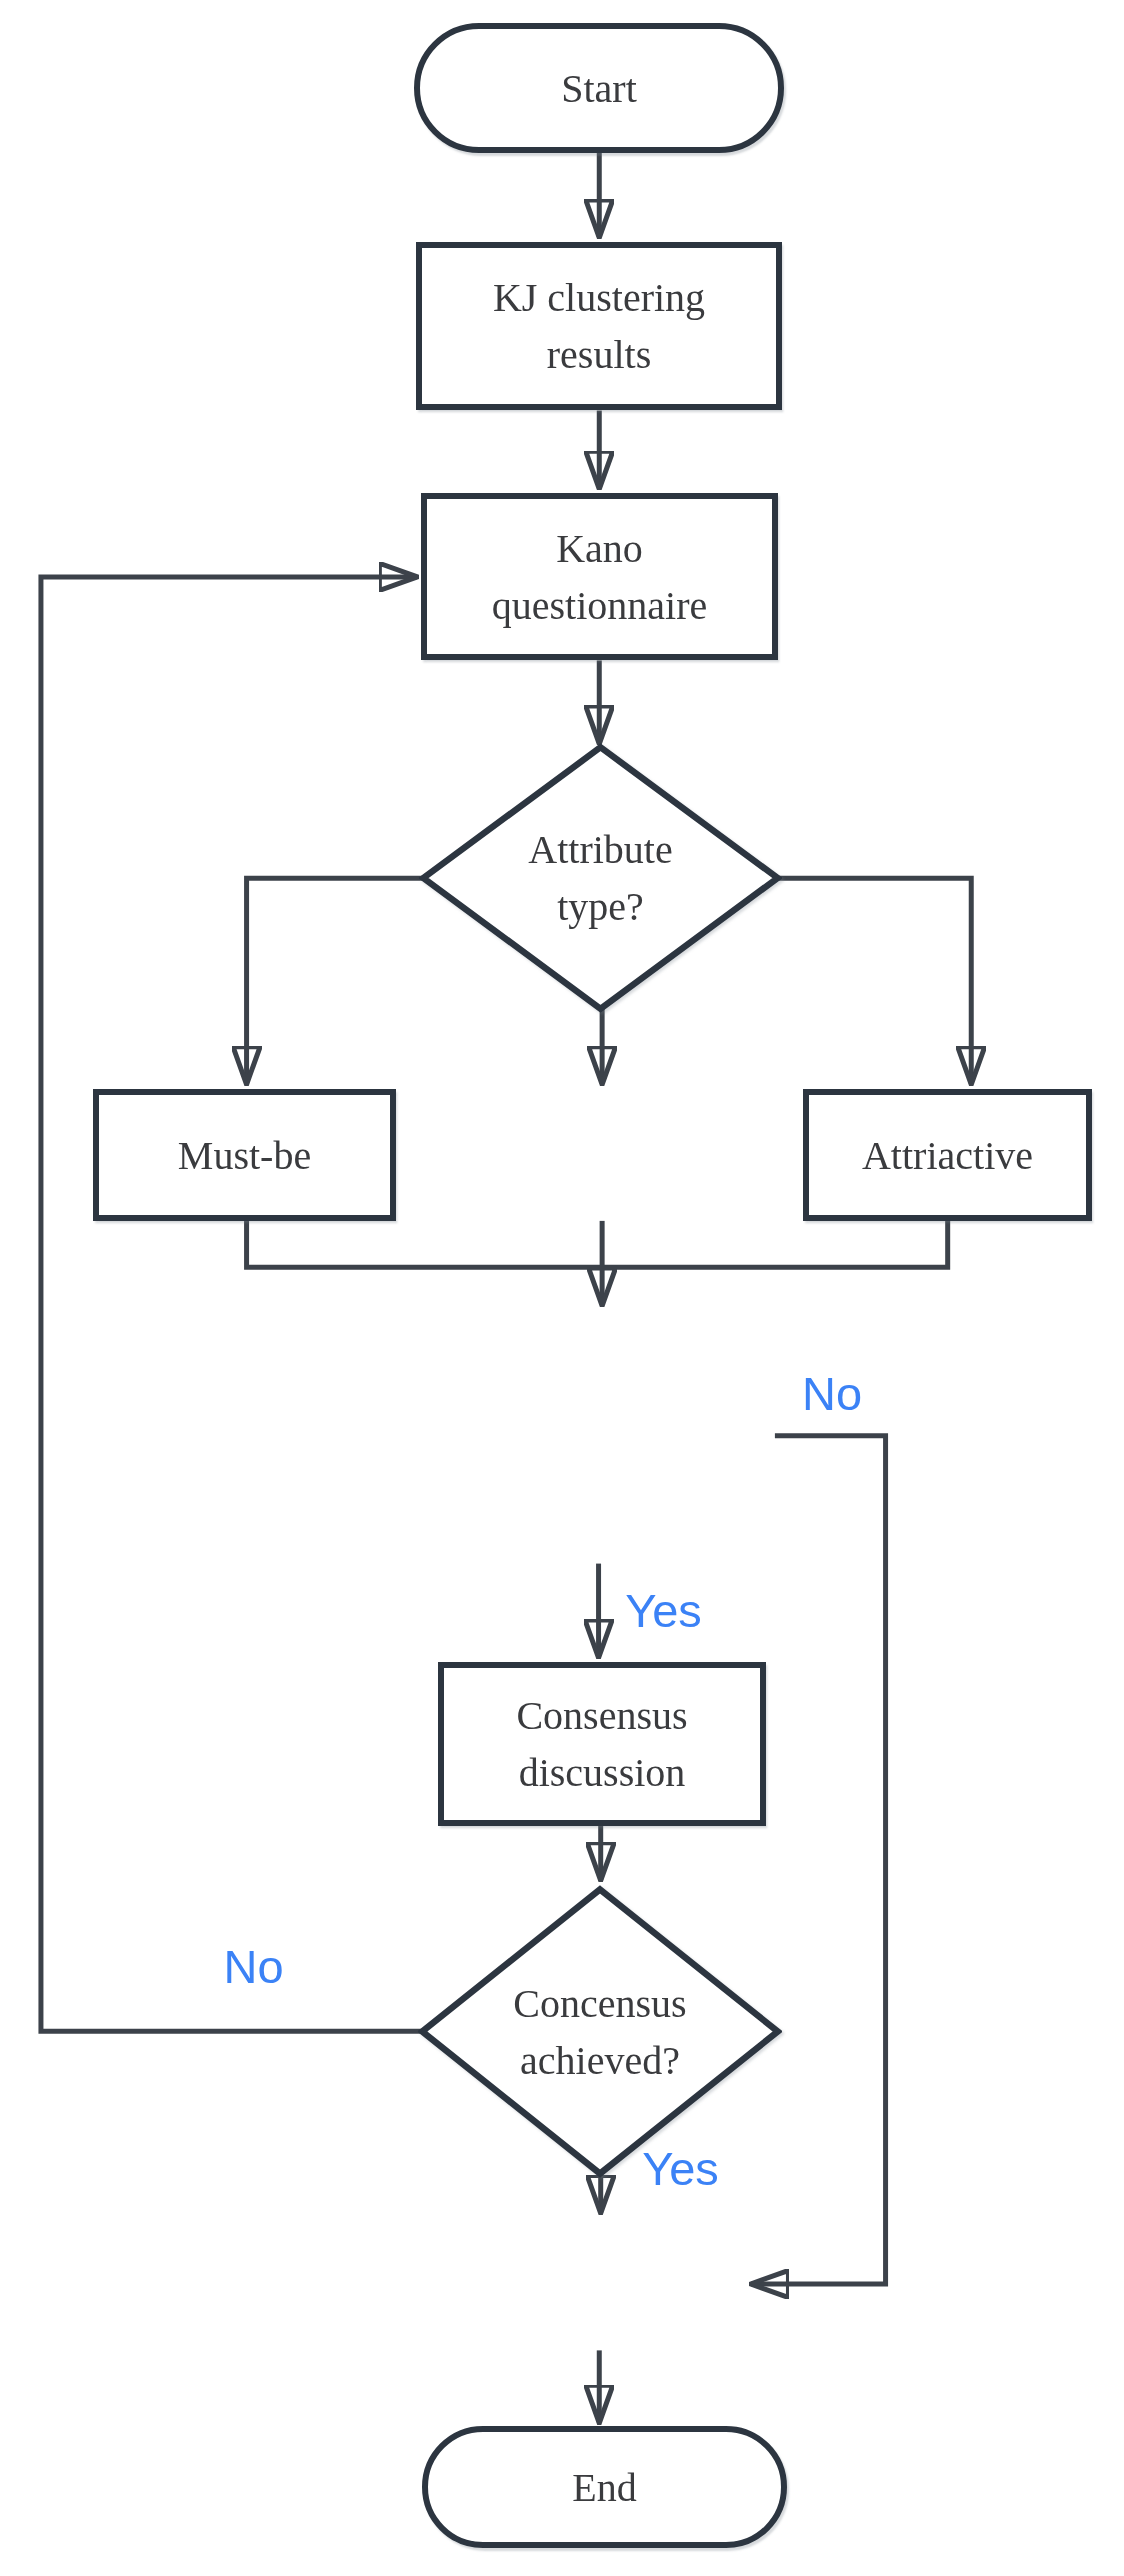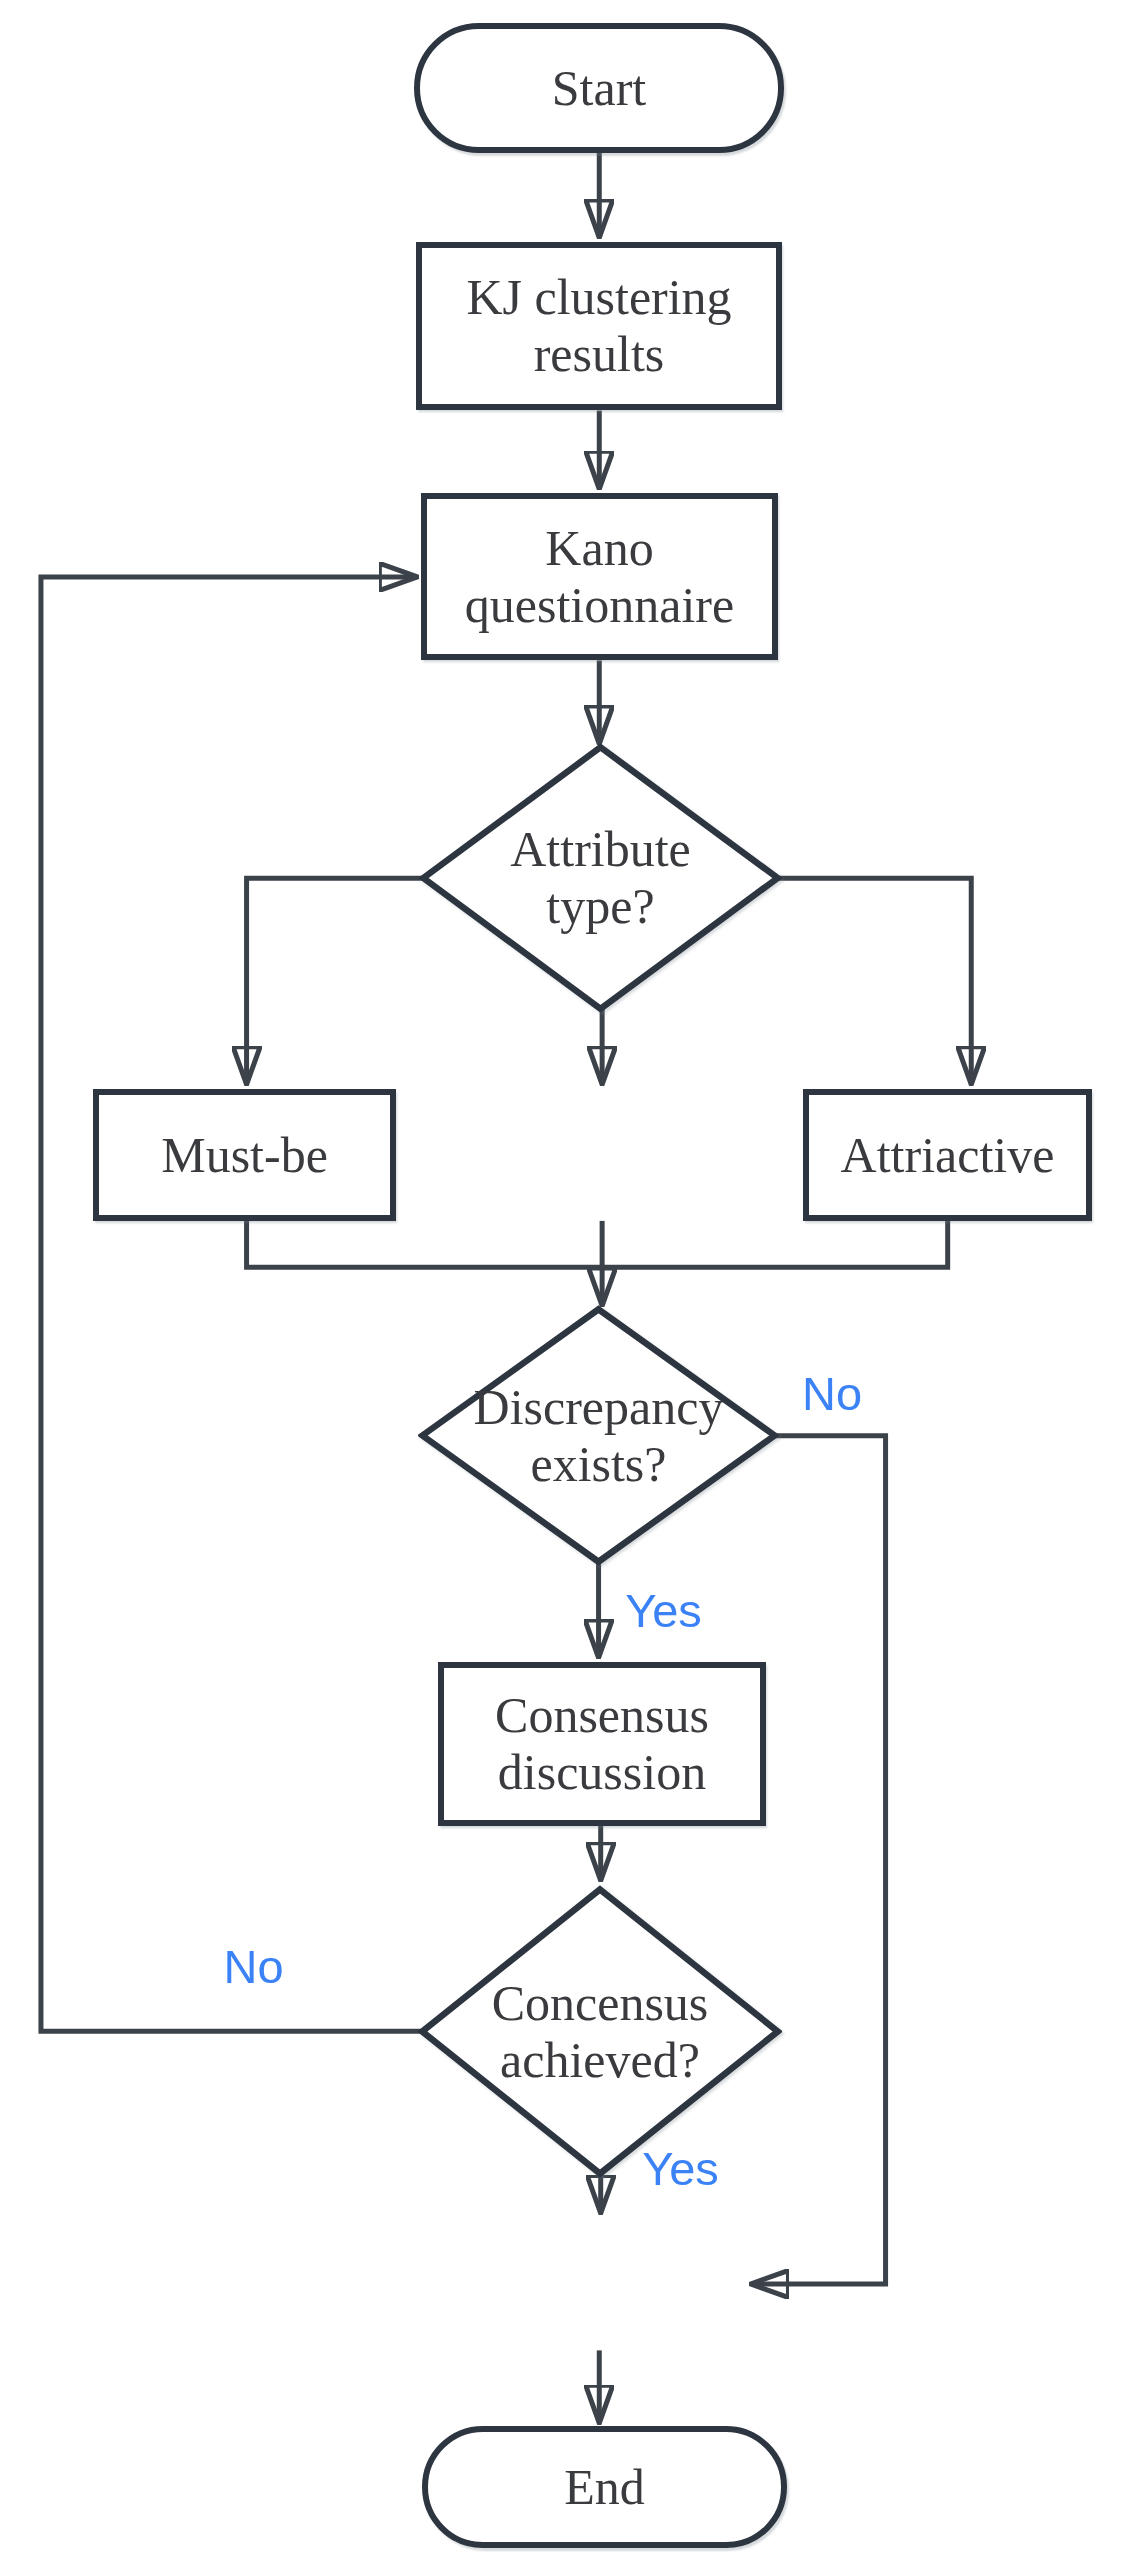--- a/index.html
+++ b/index.html
@@ -9,21 +9,21 @@
   #edges path{fill:none;stroke:#3c424a;stroke-width:7;}
   .node{position:absolute;display:flex;align-items:center;justify-content:center;box-sizing:border-box;}
   .terminator{background:#ffffff;border:6.4px solid #2c3540;border-radius:68px;
               box-shadow:2.1px 2.9px 2.1px rgba(120,130,140,0.30);}
   .process{background:#ffffff;border:6.4px solid #2c3540;
            box-shadow:2.1px 2.9px 2.1px rgba(120,130,140,0.30);justify-content:center;}
   .diamond{background:transparent;border:none;}
   .diamond svg{position:absolute;left:0;top:0;width:100%;height:100%;
                filter:drop-shadow(2.1px 2.9px 1.4px rgba(120,130,140,0.30));}
   .diamond polygon{fill:#ffffff;stroke:#2c3540;stroke-width:9;stroke-linejoin:miter;}
-  .label{position:relative;z-index:2;font-size:50px;line-height:57px;color:#3a3b3e;
+  .label{position:relative;z-index:2;font-size:40px;line-height:57px;color:#3a3b3e;
          text-align:center;white-space:pre-line;}
   .edge-label{position:absolute;display:flex;align-items:center;justify-content:center;
               font-family:"Liberation Sans",sans-serif;font-size:47px;color:#3b82f6;z-index:3;}
 </style>
 </head>
 <body>
 
 <div id="stage">
 
   <svg id="edges" viewBox="0 0 1575 3608">
@@ -72,27 +72,20 @@
 
   <div class="node process" style="left:93px;top:1089px;width:303px;height:132px">
     <div class="label">Must-be</div>
   </div>
 
 
   <div class="node process" style="left:803px;top:1089px;width:289px;height:132px">
     <div class="label">Attriactive</div>
   </div>
 
-  <div class="node diamond" style="left:418px;top:1305px;width:361px;height:261px">
-    <svg viewBox="0 0 506 366">
-      <polygon points="253,6 500,183 253,360 6,183"></polygon>
-    </svg>
-    <div class="label">Discrepancy
-exists?</div>
-  </div>
 
   <div class="node process" style="left:438px;top:1662px;width:328px;height:164px">
     <div class="label">Consensus
 discussion</div>
   </div>
 
   <div class="node diamond" style="left:418px;top:1885px;width:364px;height:293px">
     <svg viewBox="0 0 510 410">
       <polygon points="255,6 504,205 255,404 6,205"></polygon>
     </svg>

